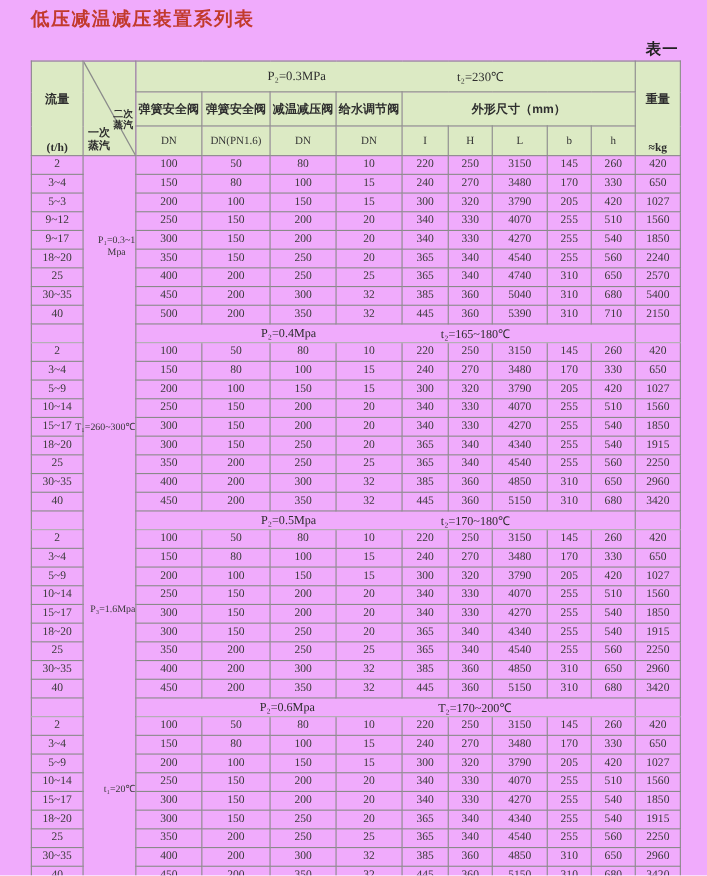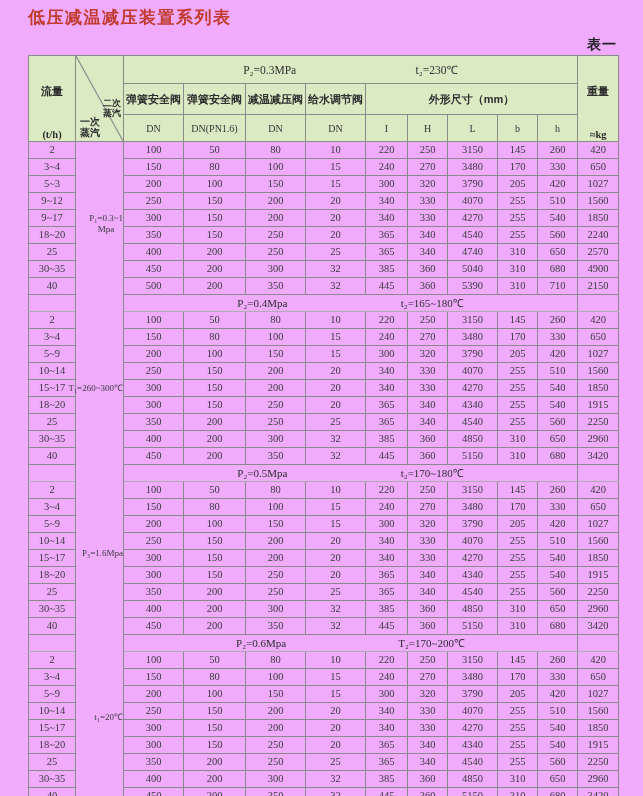--- a/index.html
+++ b/index.html
@@ -255,21 +255,21 @@
           <td>30~35</td>
           <td>450</td>
           <td>200</td>
           <td>300</td>
           <td>32</td>
           <td>385</td>
           <td>360</td>
           <td>5040</td>
           <td>310</td>
           <td>680</td>
-          <td>4900</td>
+          <td>5400</td>
         </tr>
         <tr>
           <td>40</td>
           <td>500</td>
           <td>200</td>
           <td>350</td>
           <td>32</td>
           <td>445</td>
           <td>360</td>
           <td>5390</td>

